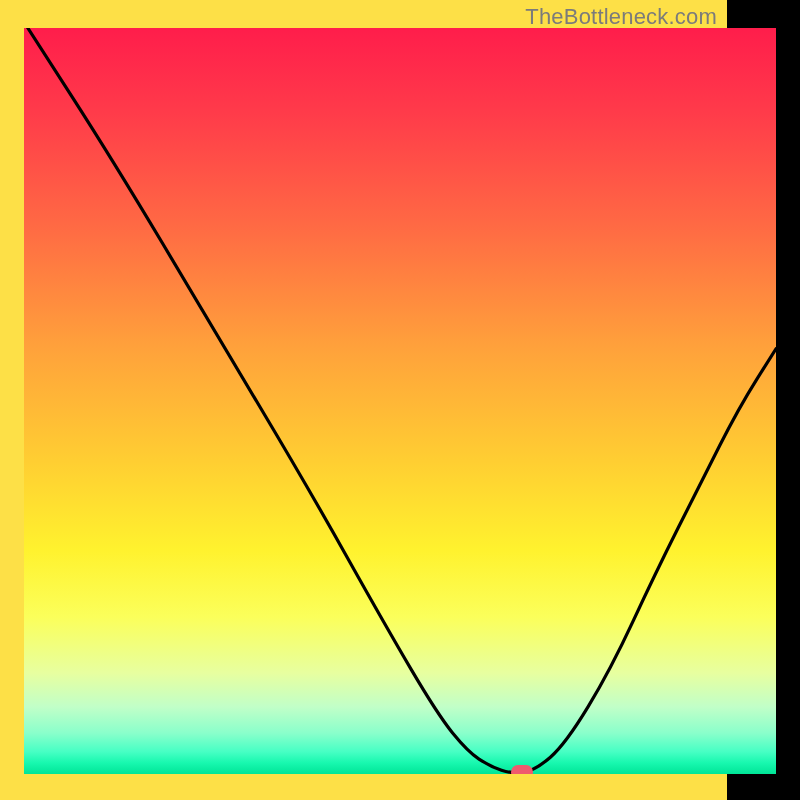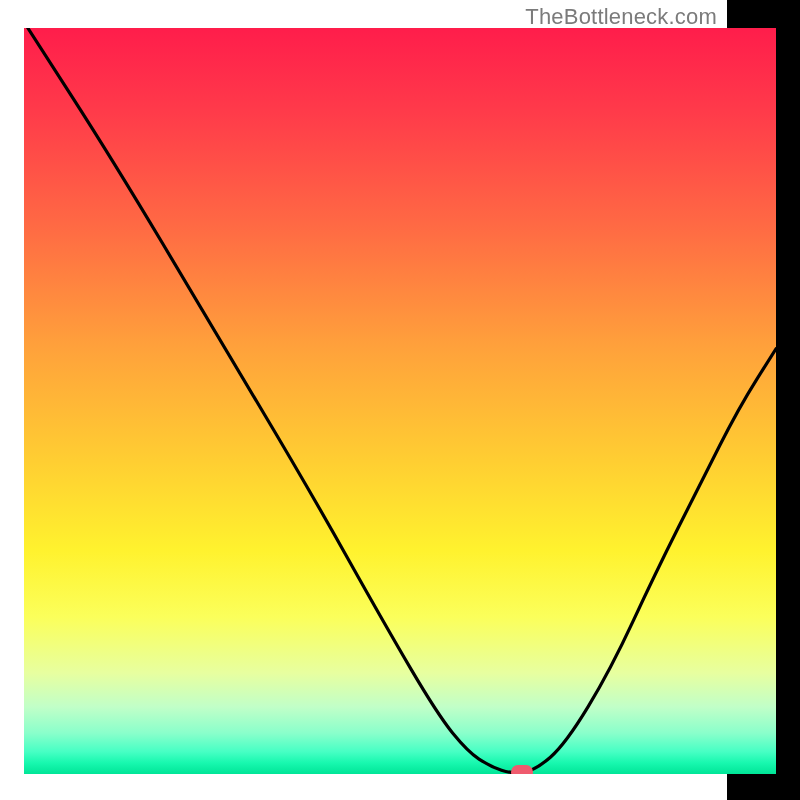--- a/index.html
+++ b/index.html
@@ -8,21 +8,21 @@
     width: 800px;
     height: 800px;
     background: #000;
     font-family: Arial, Helvetica, sans-serif;
     overflow: hidden;
   }
   .frame {
     position: relative;
     width: 727px;
     height: 800px;
-    background: #ffffff;
+    background: #fde047;
   }
   .watermark {
     position: absolute;
     top: 4px;
     right: 10px;
     color: #7b7b7b;
     font-size: 22px;
     font-weight: 500;
     letter-spacing: 0.2px;
     z-index: 5;

